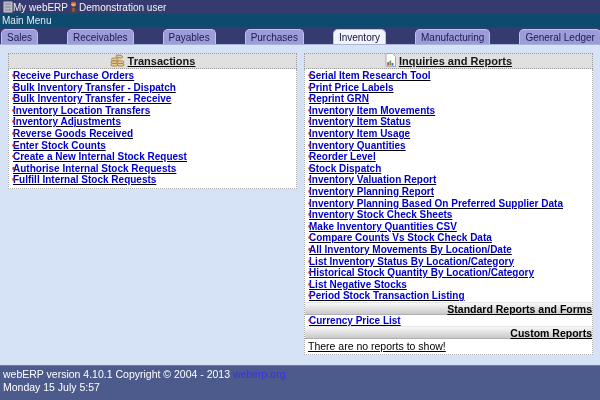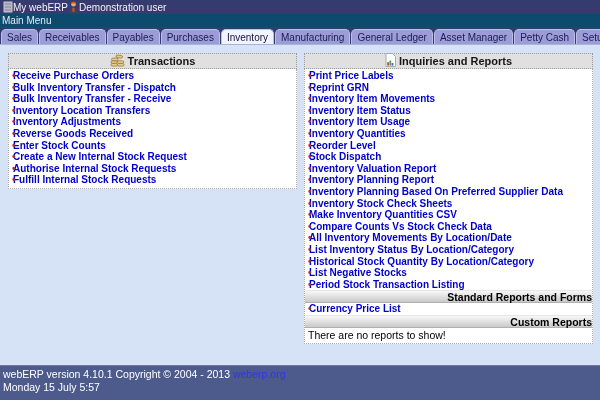--- a/index.html
+++ b/index.html
@@ -9,30 +9,30 @@
 
   
   .titlebar{background:#353b6e;color:#f2f2f6;height:14px;display:flex;align-items:center;
     gap:0;padding:0 3px;font-size:10px;flex:0 0 auto;}
   .titlebar svg{display:block;}
   
   .menubar{background:#0c4a6e;color:#e8e8f2;height:13px;font-size:10px;
     padding:0 2px;line-height:13px;flex:0 0 auto;}
   
   .tabbar{background:#353b6e;height:18px;display:flex;align-items:flex-end;
-    padding-left:1px;border-bottom:1px solid #aab4d8;flex:0 0 auto;}
+    padding-left:1px;border-bottom:1px solid #aab4d8;flex:0 0 auto;gap:28px;}
   .tab{background:#9c9cd9;color:#1c1c50;font-size:10px;line-height:13px;height:15px;
     padding:1px 5px 0 5px;border:1px solid #c0c0ea;border-bottom:none;
     border-radius:5px 5px 0 0;margin-right:1px;white-space:nowrap;cursor:pointer;}
   .tab.active{background:#f2f4fd;color:#14143c;}
 
   
   .content{background:#d6e2f6;flex:0 0 auto;height:320px;display:flex;gap:7px;
     padding:8px 8px 0 8px;align-items:flex-start;}
-  .col{width:289px;flex:0 0 auto;}
+  .col{width:289px;flex:0 0 auto;text-decoration:underline;}
   .col-header{background:#e0e0e0;border:1px dotted #9a9a9a;height:16px;display:flex;
     align-items:center;justify-content:center;gap:3px;font-size:11px;font-weight:bold;
     color:#161616;}
   .panel{background:#ffffff;border:1px dotted #aaaaaa;border-top:none;padding:1px 0 2px 0;}
   .menu-link{display:block;color:#0000cc;font-size:10px;font-weight:bold;
     line-height:11.6px;text-decoration:none;padding-left:4px;position:relative;
     white-space:nowrap;overflow:hidden;}
   .menu-link::before{content:"\2022";color:#aa3333;position:absolute;left:3px;top:0;}
   .subheader{background:linear-gradient(#f8f8f8,#c9c9c9);border-top:1px solid #e6e6e6;
     border-bottom:1px solid #b0b0b0;text-align:right;font-weight:bold;font-size:10.5px;
@@ -123,20 +123,21 @@
               <path d="M1 0.5 H7.5 L10.5 3.5 V13.5 H1 Z" fill="#fdfdfd" stroke="#9a9a9a" stroke-width="0.8"></path>
               <rect x="2.2" y="9.2" width="1.8" height="3.4" fill="#cc4444"></rect>
               <rect x="4.4" y="7.6" width="1.8" height="5" fill="#44aa44"></rect>
               <rect x="6.6" y="10" width="1.8" height="2.6" fill="#4466cc"></rect>
             </svg></span>
         <span>Inquiries and Reports</span>
       </div>
       <div class="panel">
         <div>
 
+        <a class="menu-link" href="#">Serial Item Research Tool</a>
             <a class="menu-link" href="#">Print Price Labels</a>
             <a class="menu-link" href="#">Reprint GRN</a>
             <a class="menu-link" href="#">Inventory Item Movements</a>
             <a class="menu-link" href="#">Inventory Item Status</a>
             <a class="menu-link" href="#">Inventory Item Usage</a>
             <a class="menu-link" href="#">Inventory Quantities</a>
             <a class="menu-link" href="#">Reorder Level</a>
             <a class="menu-link" href="#">Stock Dispatch</a>
             <a class="menu-link" href="#">Inventory Valuation Report</a>
             <a class="menu-link" href="#">Inventory Planning Report</a>

